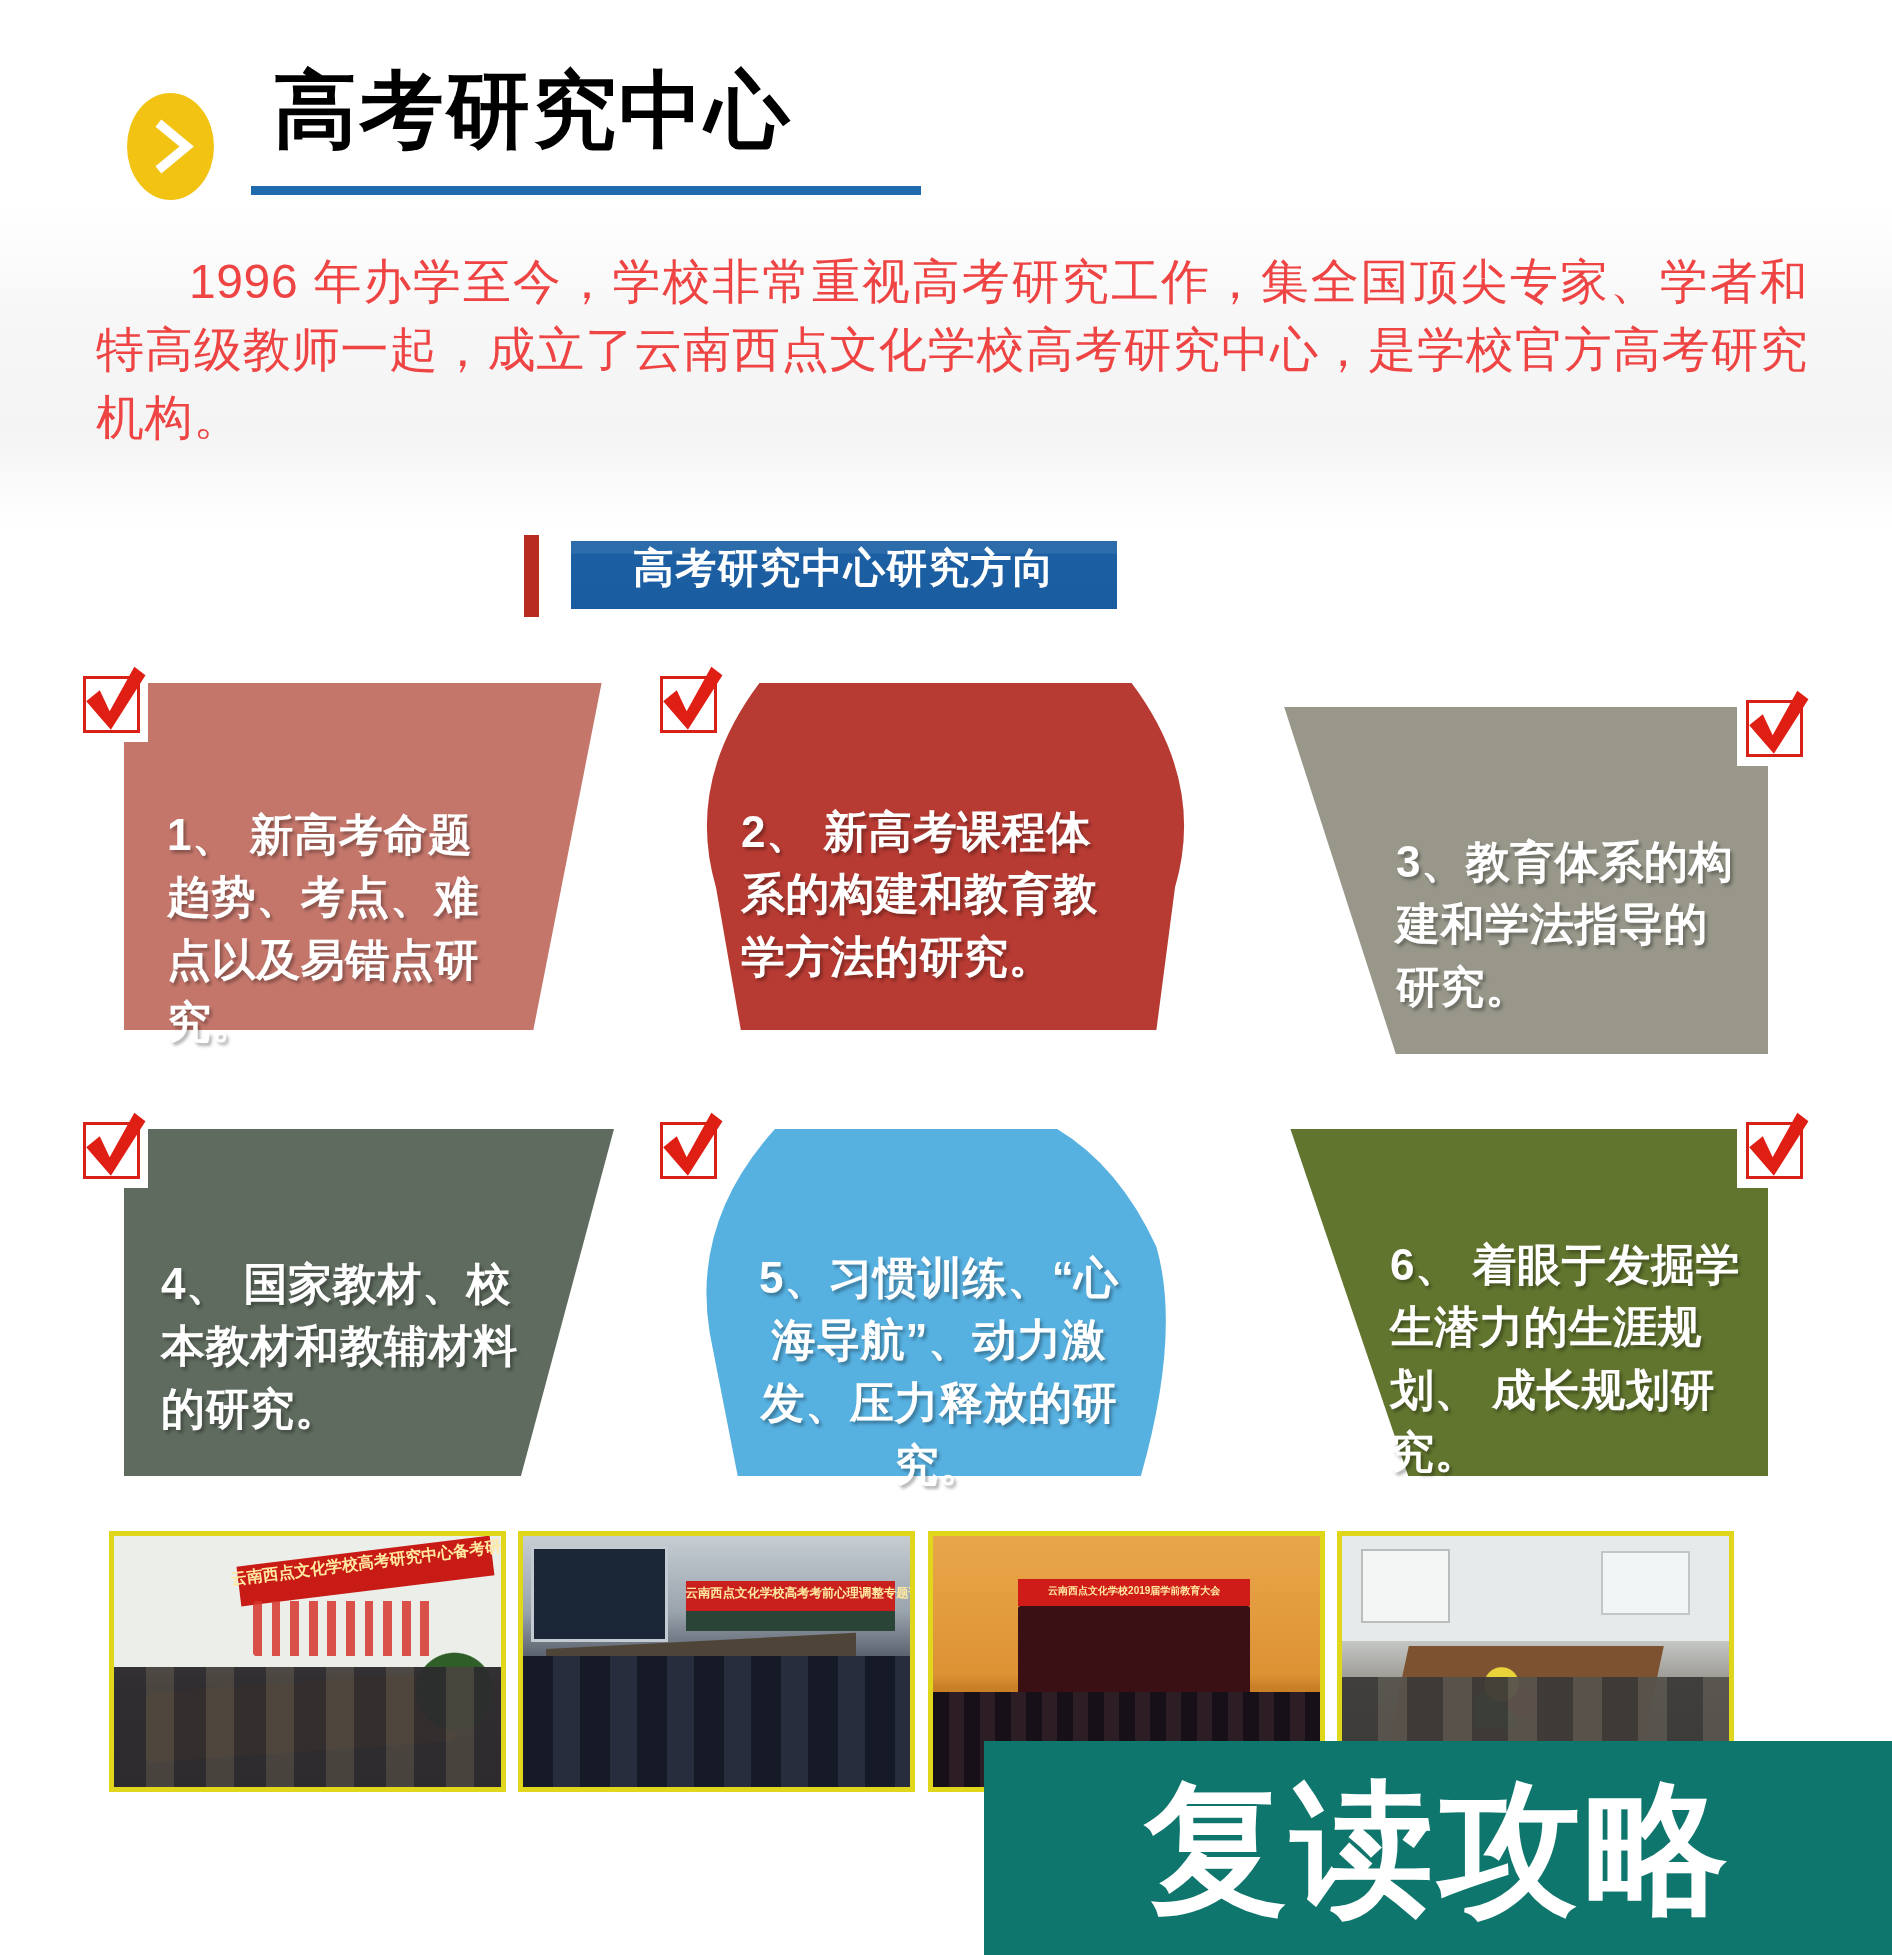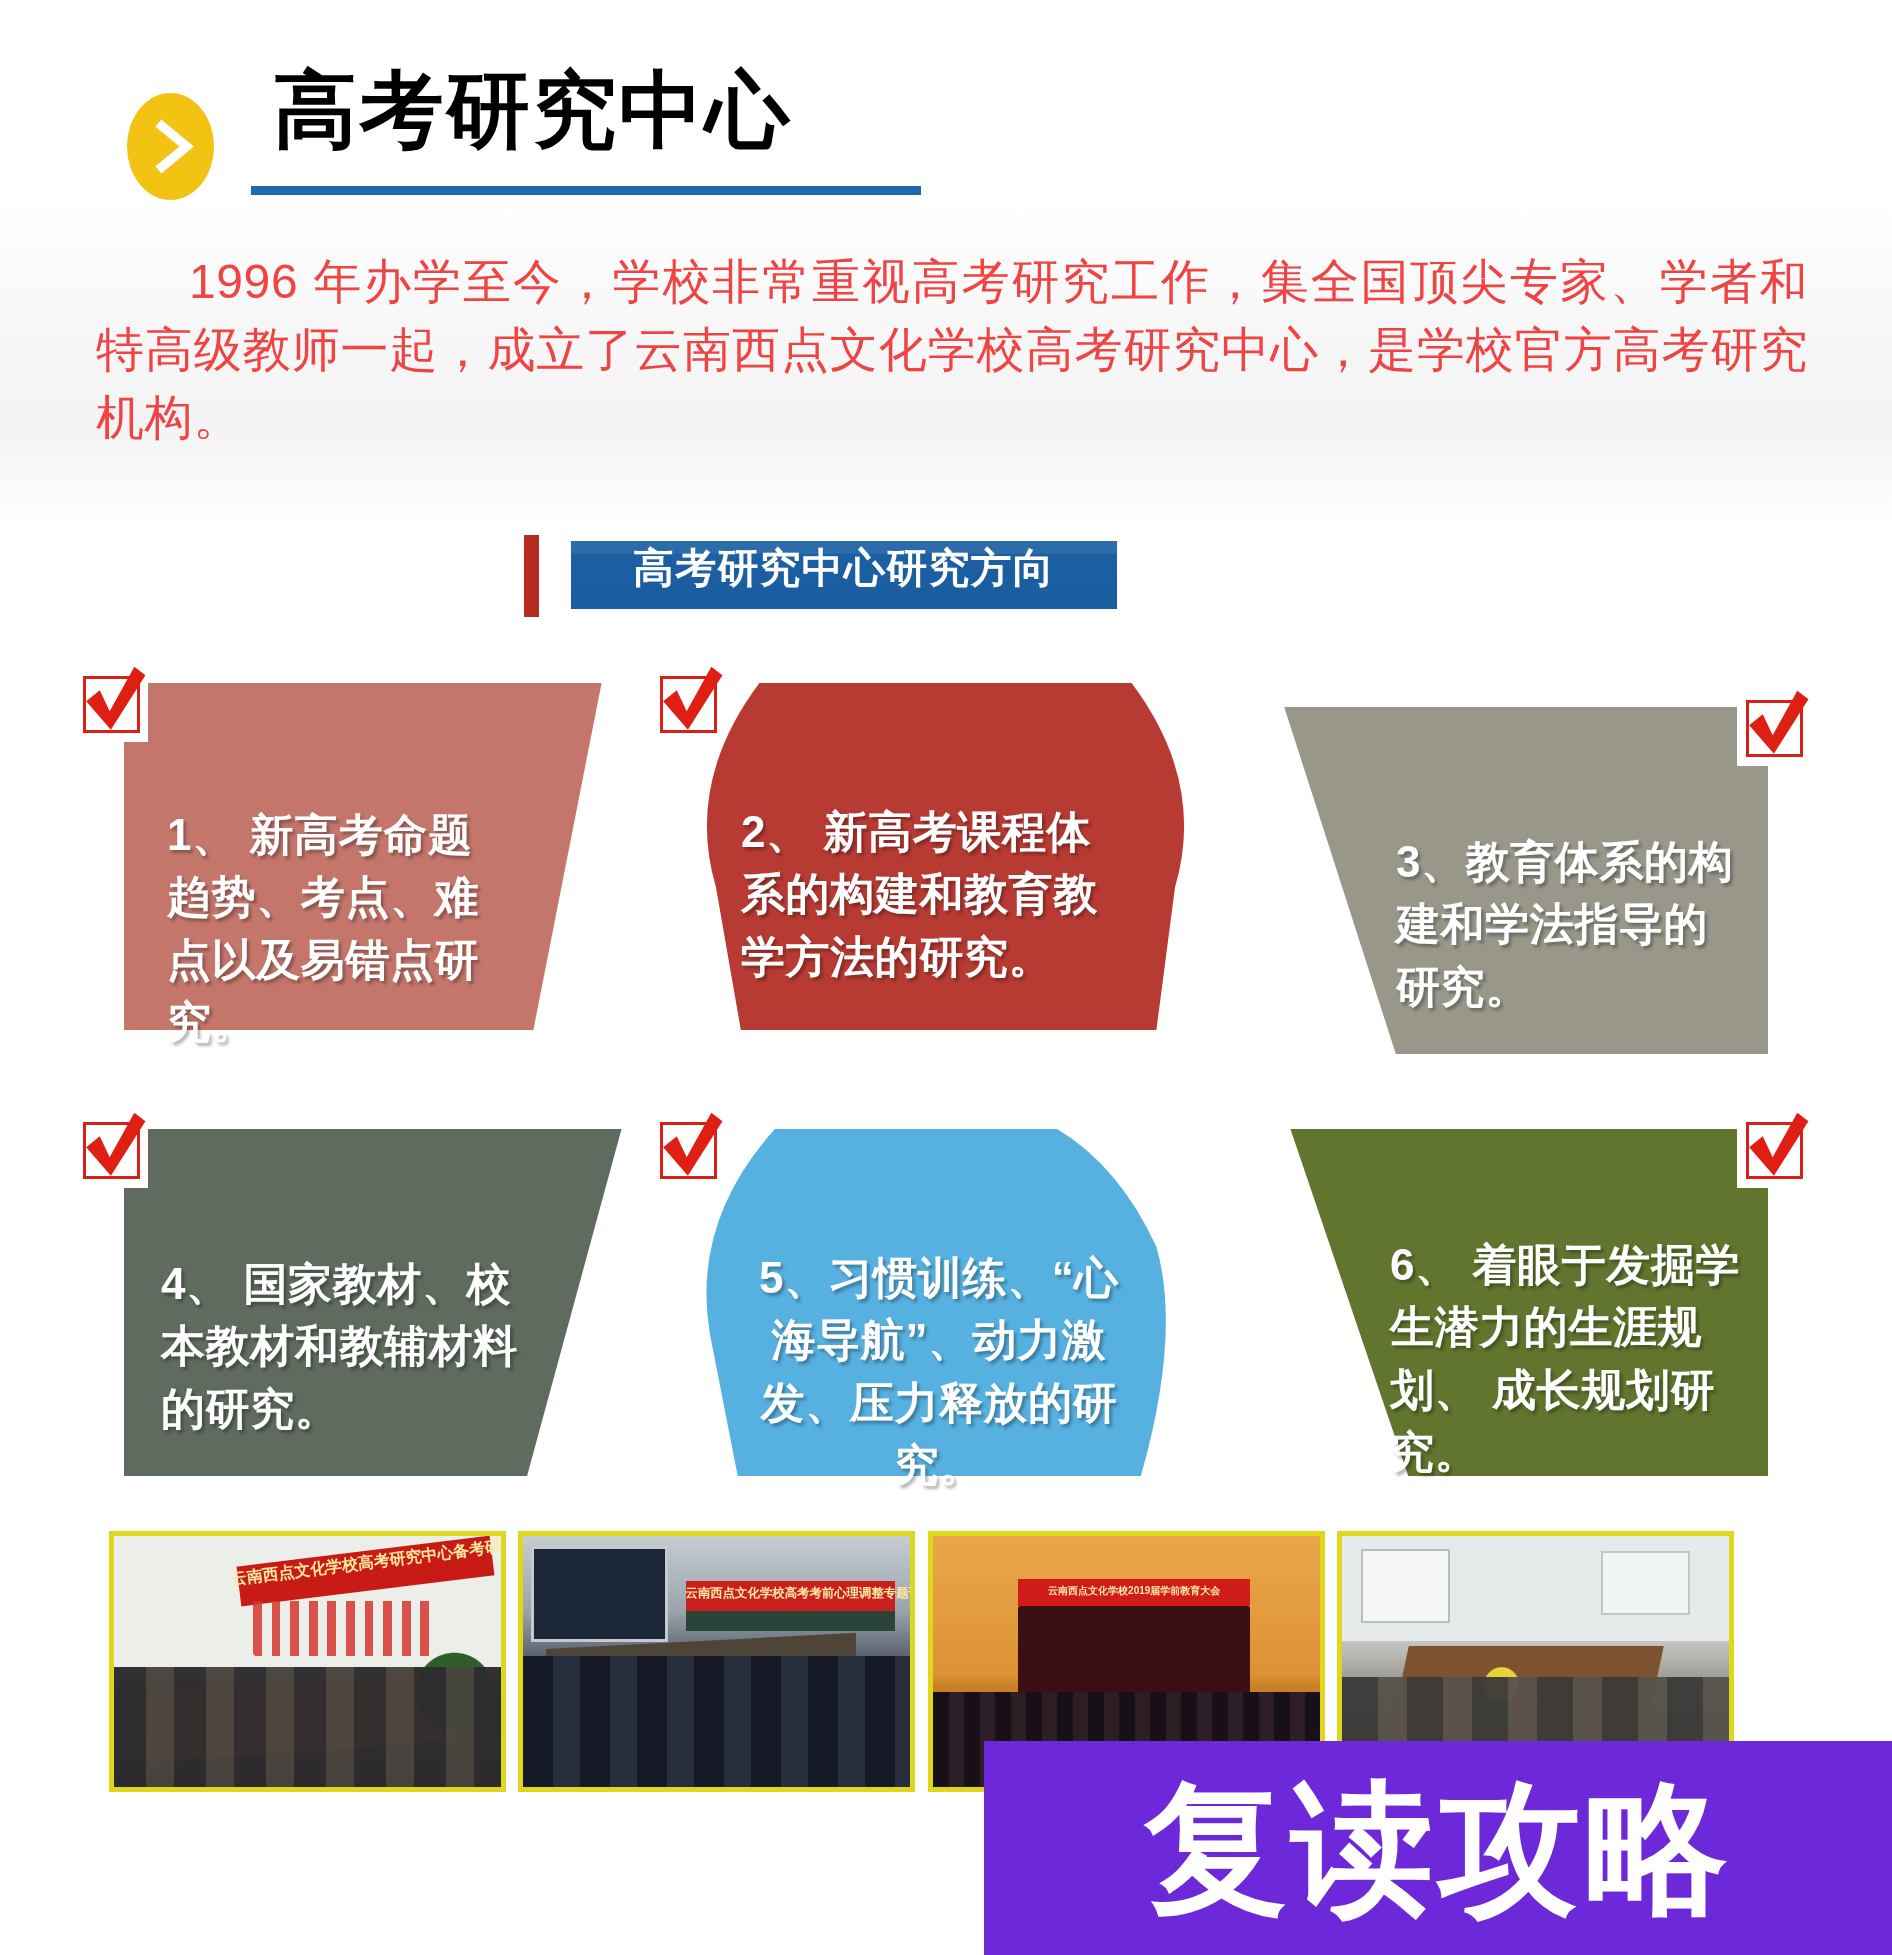--- a/index.html
+++ b/index.html
@@ -74,21 +74,21 @@
   .check .box{
     position:absolute;left:8.7px;top:8.7px;width:57px;height:57px;
     border:3.1px solid #d72018;box-sizing:border-box;background:#ffffff;
   }
   .check svg{position:absolute;left:1.2px;top:-5px;}
 
   
   #card1{left:124px;top:50px;}
   #card2{left:685px;top:50px;}
   #card3{left:1247px;top:50px;margin-top:24px;}
-  #card4{left:124px;top:496px;padding-left:8px;}
+  #card4{left:124px;top:496px;}
   #card5{left:685px;top:496px;}
   #card6{left:1247px;top:496px;}
 
   
   #card1 .ctext{left:43px;top:121px;width:335px;}
   #card2 .ctext{left:56px;top:118px;width:372px;}
   #card3 .ctext{left:149px;top:124px;width:347px;}
   #card4 .ctext{left:37px;top:124px;width:360px;}
   #card5 .ctext{left:68px;top:118px;width:372px;text-align:center;}
   #card6 .ctext{left:143px;top:105px;width:360px;}
@@ -154,21 +154,21 @@
   .p4-flow{position:absolute;left:34%;top:48%;width:18%;height:28%;
      background:radial-gradient(circle at 40% 40%,#e8d33a 0 28%,transparent 30%),
                 radial-gradient(circle at 70% 65%,#cf2f28 0 22%,transparent 24%),
                 radial-gradient(circle at 30% 80%,#4d8a33 0 30%,transparent 32%);}
   .p4-ppl{position:absolute;left:0;bottom:0;width:100%;height:44%;
      background:repeating-linear-gradient(90deg,#3b3a38 0 36px,#56524c 36px 65px);opacity:.95;}
 
   
   .footer-banner{
     position:absolute;left:984px;top:1741px;width:908px;height:214px;
-    background:#6d28d9;display:flex;align-items:center;justify-content:center;
+    background:#0f766e;display:flex;align-items:center;justify-content:center;
   }
   .footer-banner span{
     font-size:143px;font-weight:bold;color:#ffffff;letter-spacing:3.7px;line-height:1;
   }
 </style>
 </head>
 <body>
 
 <div class="bg-panel"></div>
 

